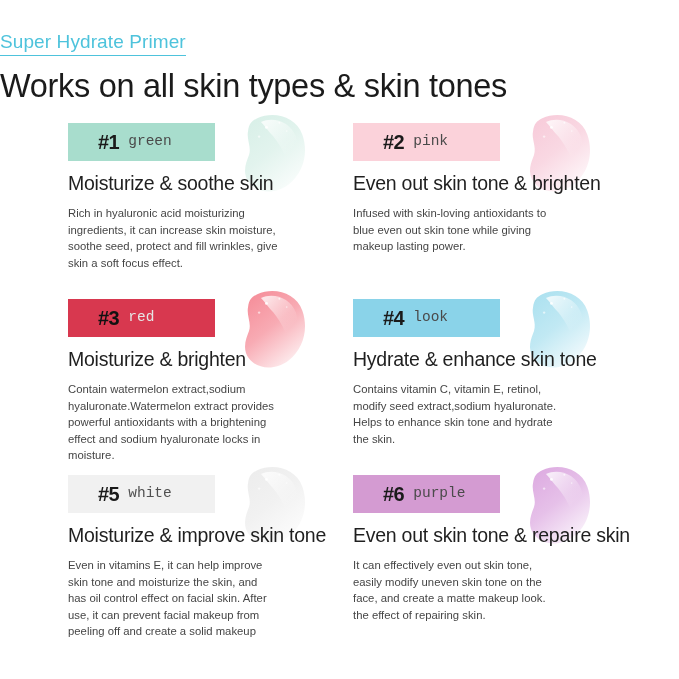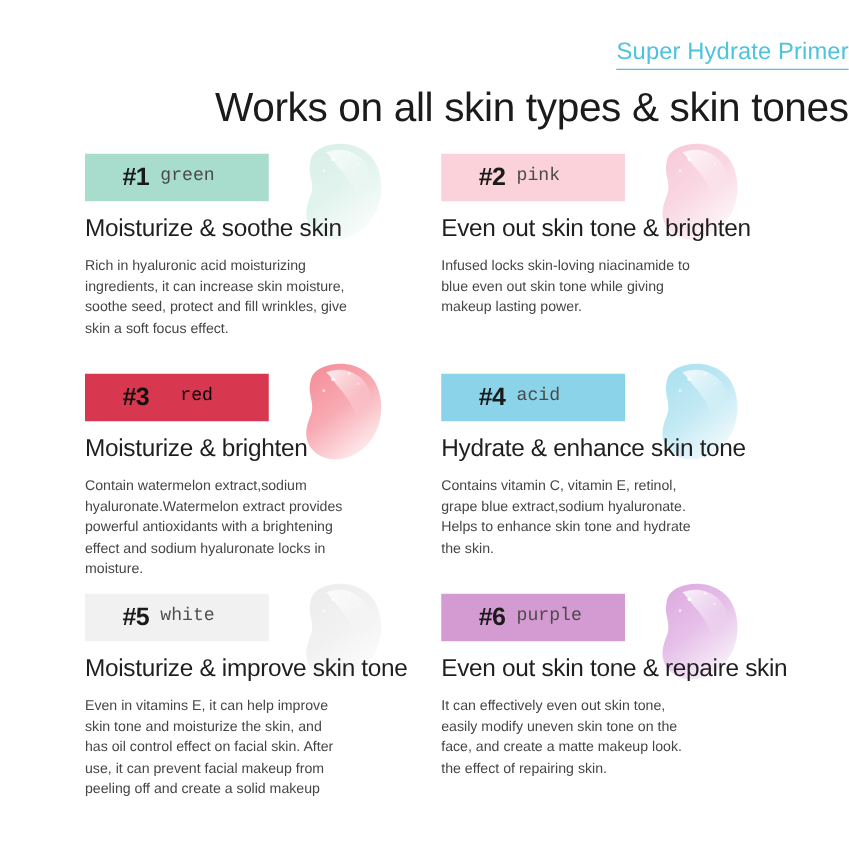--- a/index.html
+++ b/index.html
@@ -15,21 +15,21 @@
   .page {
     position: relative;
     width: 679px;
     height: 679px;
     background: #ffffff;
   }
 
   
   .header {
     padding-top: 31px;
-    text-align: right;
+    text-align: left;
   }
 
   .subtitle {
     font-size: 19px;
     color: #4ec3dc;
     letter-spacing: 0.1px;
     display: inline-block;
     border-bottom: 1.6px solid #4ec3dc;
     padding-bottom: 2px;
     line-height: 1.15;
@@ -94,21 +94,21 @@
   .badge-color {
     font-size: 14.5px;
     font-weight: 400;
     color: #4a4a4a;
     line-height: 1;
     font-family: Liberation Mono, monospace;
   }
 
   
   .cell.tone-white .badge-color { color: #505050; }
-  .cell.tone-red  .badge-color  { color: #000000; margin-left: 16px; }
+  .cell.tone-red  .badge-color  { color: #e5e5e5; }
   .cell.tone-red  .badge-num    { color: #111111; }
 
   
   .heading {
     position: relative;
     z-index: 2;
     margin-top: 11px;
     font-size: 19.5px;
     font-weight: 400;
     color: #1f1f1f;
@@ -201,21 +201,21 @@
     <circle cx="36" cy="30" r="1.3" fill="#ffffff" opacity="0.6"></circle>
     <circle cx="66" cy="24" r="0.9" fill="#ffffff" opacity="0.6"></circle>
   </svg>
     </div>
     <div class="badge" style="background:#fbd2da">
       <span class="badge-num">#2</span>
       <span class="badge-color">pink</span>
     </div>
     <div class="heading">Even out skin tone &amp; brighten</div>
     <div class="body-text">
-      <div>Infused locks skin-loving niacinamide to</div>
+      <div>Infused with skin-loving antioxidants to</div>
           <div>blue even out skin tone while giving</div>
           <div>makeup lasting power.</div>
     </div>
   </div>
       <div class="cell tone-red">
     <div class="swatch">
 
   <svg viewBox="0 0 100 100" aria-hidden="true">
     <defs>
       <linearGradient id="sg2" x1="0.15" y1="0.05" x2="0.75" y2="1">
@@ -273,26 +273,26 @@
     <path d="M38 14 C52 8, 70 14, 76 30 C80 42, 77 54, 70 62
              C64 50, 58 36, 48 26 C44 21, 41 17, 38 14 Z" fill="url(#sh3)"></path>
     <circle cx="44" cy="20" r="1.6" fill="#ffffff" opacity="0.85"></circle>
     <circle cx="58" cy="15" r="1.1" fill="#ffffff" opacity="0.7"></circle>
     <circle cx="36" cy="30" r="1.3" fill="#ffffff" opacity="0.6"></circle>
     <circle cx="66" cy="24" r="0.9" fill="#ffffff" opacity="0.6"></circle>
   </svg>
     </div>
     <div class="badge" style="background:#8ad3e9">
       <span class="badge-num">#4</span>
-      <span class="badge-color">acid</span>
+      <span class="badge-color">look</span>
     </div>
     <div class="heading">Hydrate &amp; enhance skin tone</div>
     <div class="body-text">
       <div>Contains vitamin C, vitamin E, retinol,</div>
-          <div>grape blue extract,sodium hyaluronate.</div>
+          <div>modify seed extract,sodium hyaluronate.</div>
           <div>Helps to enhance skin tone and hydrate</div>
           <div>the skin.</div>
     </div>
   </div>
       <div class="cell tone-white">
     <div class="swatch">
 
   <svg viewBox="0 0 100 100" aria-hidden="true">
     <defs>
       <linearGradient id="sg4" x1="0.15" y1="0.05" x2="0.75" y2="1">

